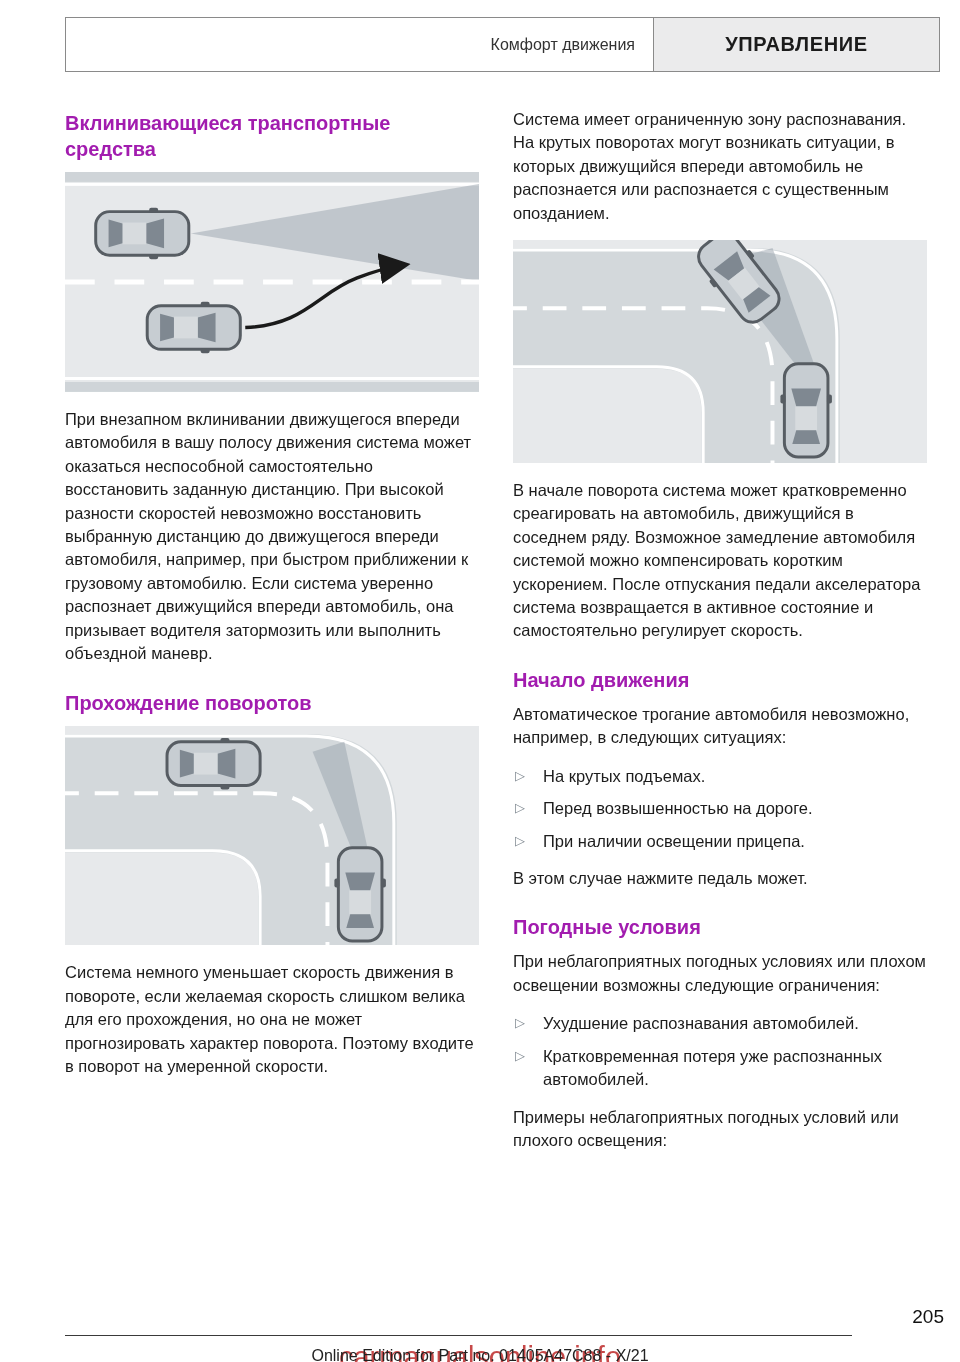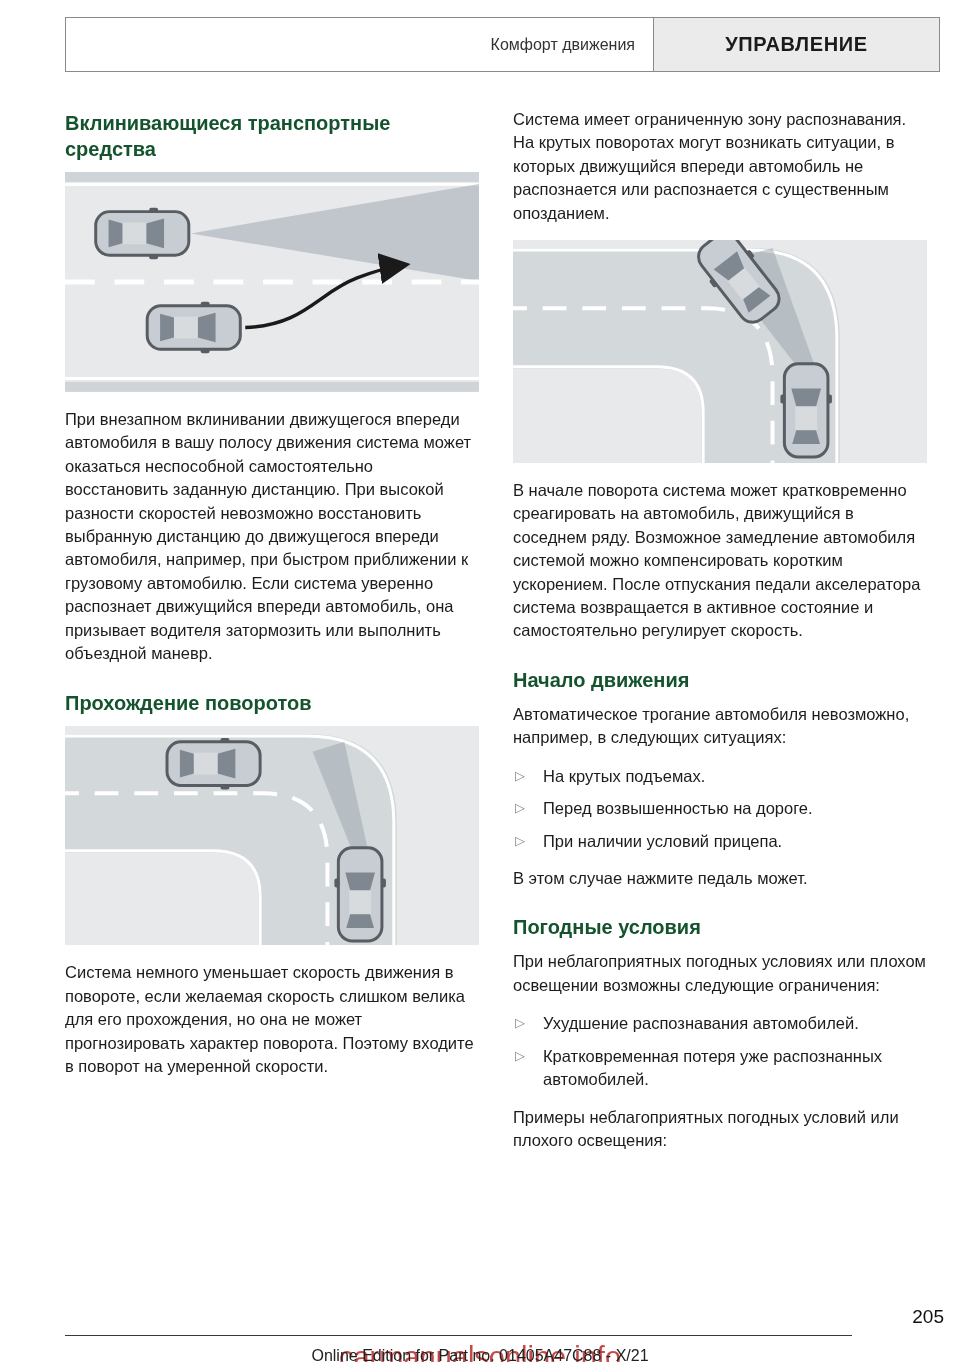--- a/index.html
+++ b/index.html
@@ -12,21 +12,21 @@
             border:1px solid #8a8a8a; display:flex; background:#fff; }
   .header-left { flex:1; display:flex; align-items:center; justify-content:flex-end;
                  padding-right:18px; font-size:16px; color:#333; }
   .header-right { width:286px; background:#ebebec; border-left:1px solid #8a8a8a;
                   display:flex; align-items:center; justify-content:center;
                   font-weight:bold; font-size:20px; letter-spacing:.6px; color:#1b1b1b; }
 
   
   .content { position:absolute; top:96px; left:65px; right:33px;
              display:grid; grid-template-columns:1fr 1fr; column-gap:34px; }
-  h2.section { color:#14532d; font-size:20px; line-height:1.3; font-weight:bold;
+  h2.section { color:#a21caf; font-size:20px; line-height:1.3; font-weight:bold;
                margin:24px 0 10px 0; }
   h2.first { margin-top:2px; }
   p.body { font-size:16.5px; line-height:1.42; margin:0 0 15px 0; }
   figure.illus { margin:4px 0 16px 0; }
   figure.illus svg { display:block; width:100%; height:auto; background:#e7e9eb; }
 
   ul.arrows { list-style:none; margin:0 0 14px 0; }
   ul.arrows li { position:relative; padding-left:30px; font-size:16.5px;
                  line-height:1.42; margin-bottom:9px; }
   ul.arrows li .marker { position:absolute; left:2px; top:2px; color:#7f8890; font-size:13px; }
@@ -133,21 +133,21 @@
         <li>
           <span class="marker">▷</span>
           <span>На крутых подъемах.</span>
         </li>
         <li>
           <span class="marker">▷</span>
           <span>Перед возвышенностью на дороге.</span>
         </li>
         <li>
           <span class="marker">▷</span>
-          <span>При наличии условий прицепа.</span>
+          <span>При наличии освещении прицепа.</span>
         </li>
       </ul>
 
       <p class="body">В этом случае нажмите педаль может.</p>
 
       <h2 class="section">Погодные условия</h2>
       <p class="body">При неблагоприятных погодных условиях или плохом освещении возможны следующие ограничения:</p>
 
       <ul class="arrows">
         <li>

